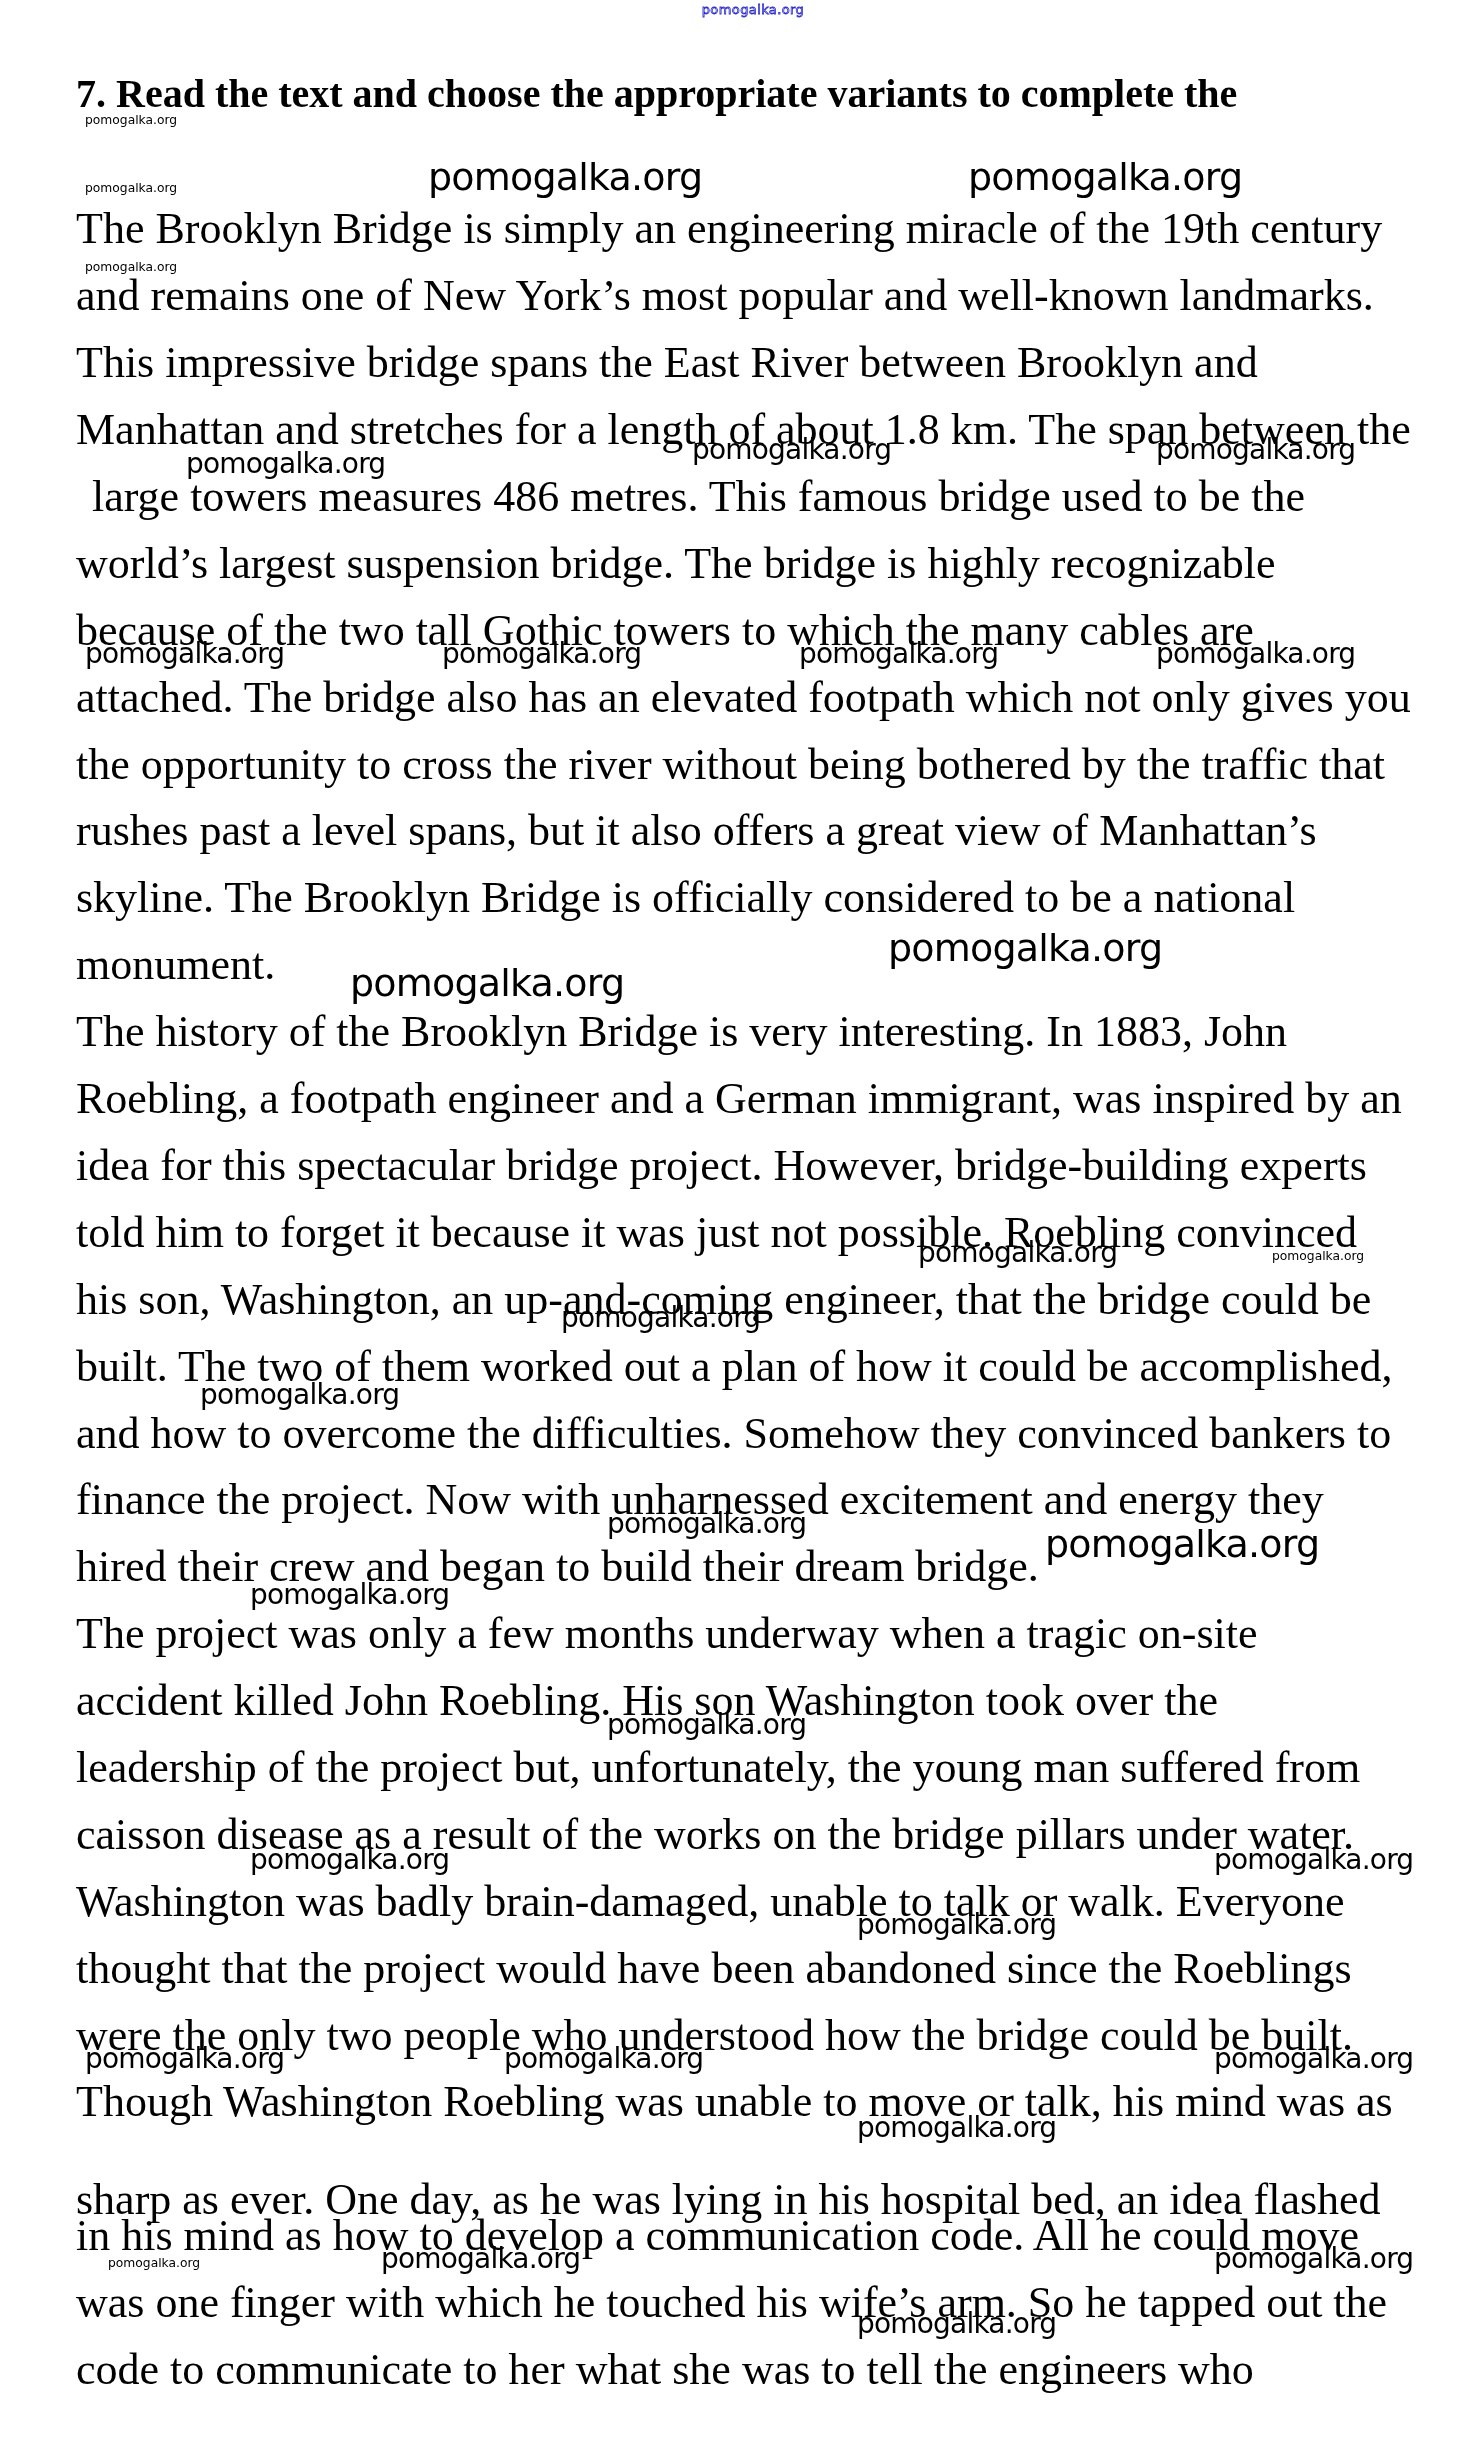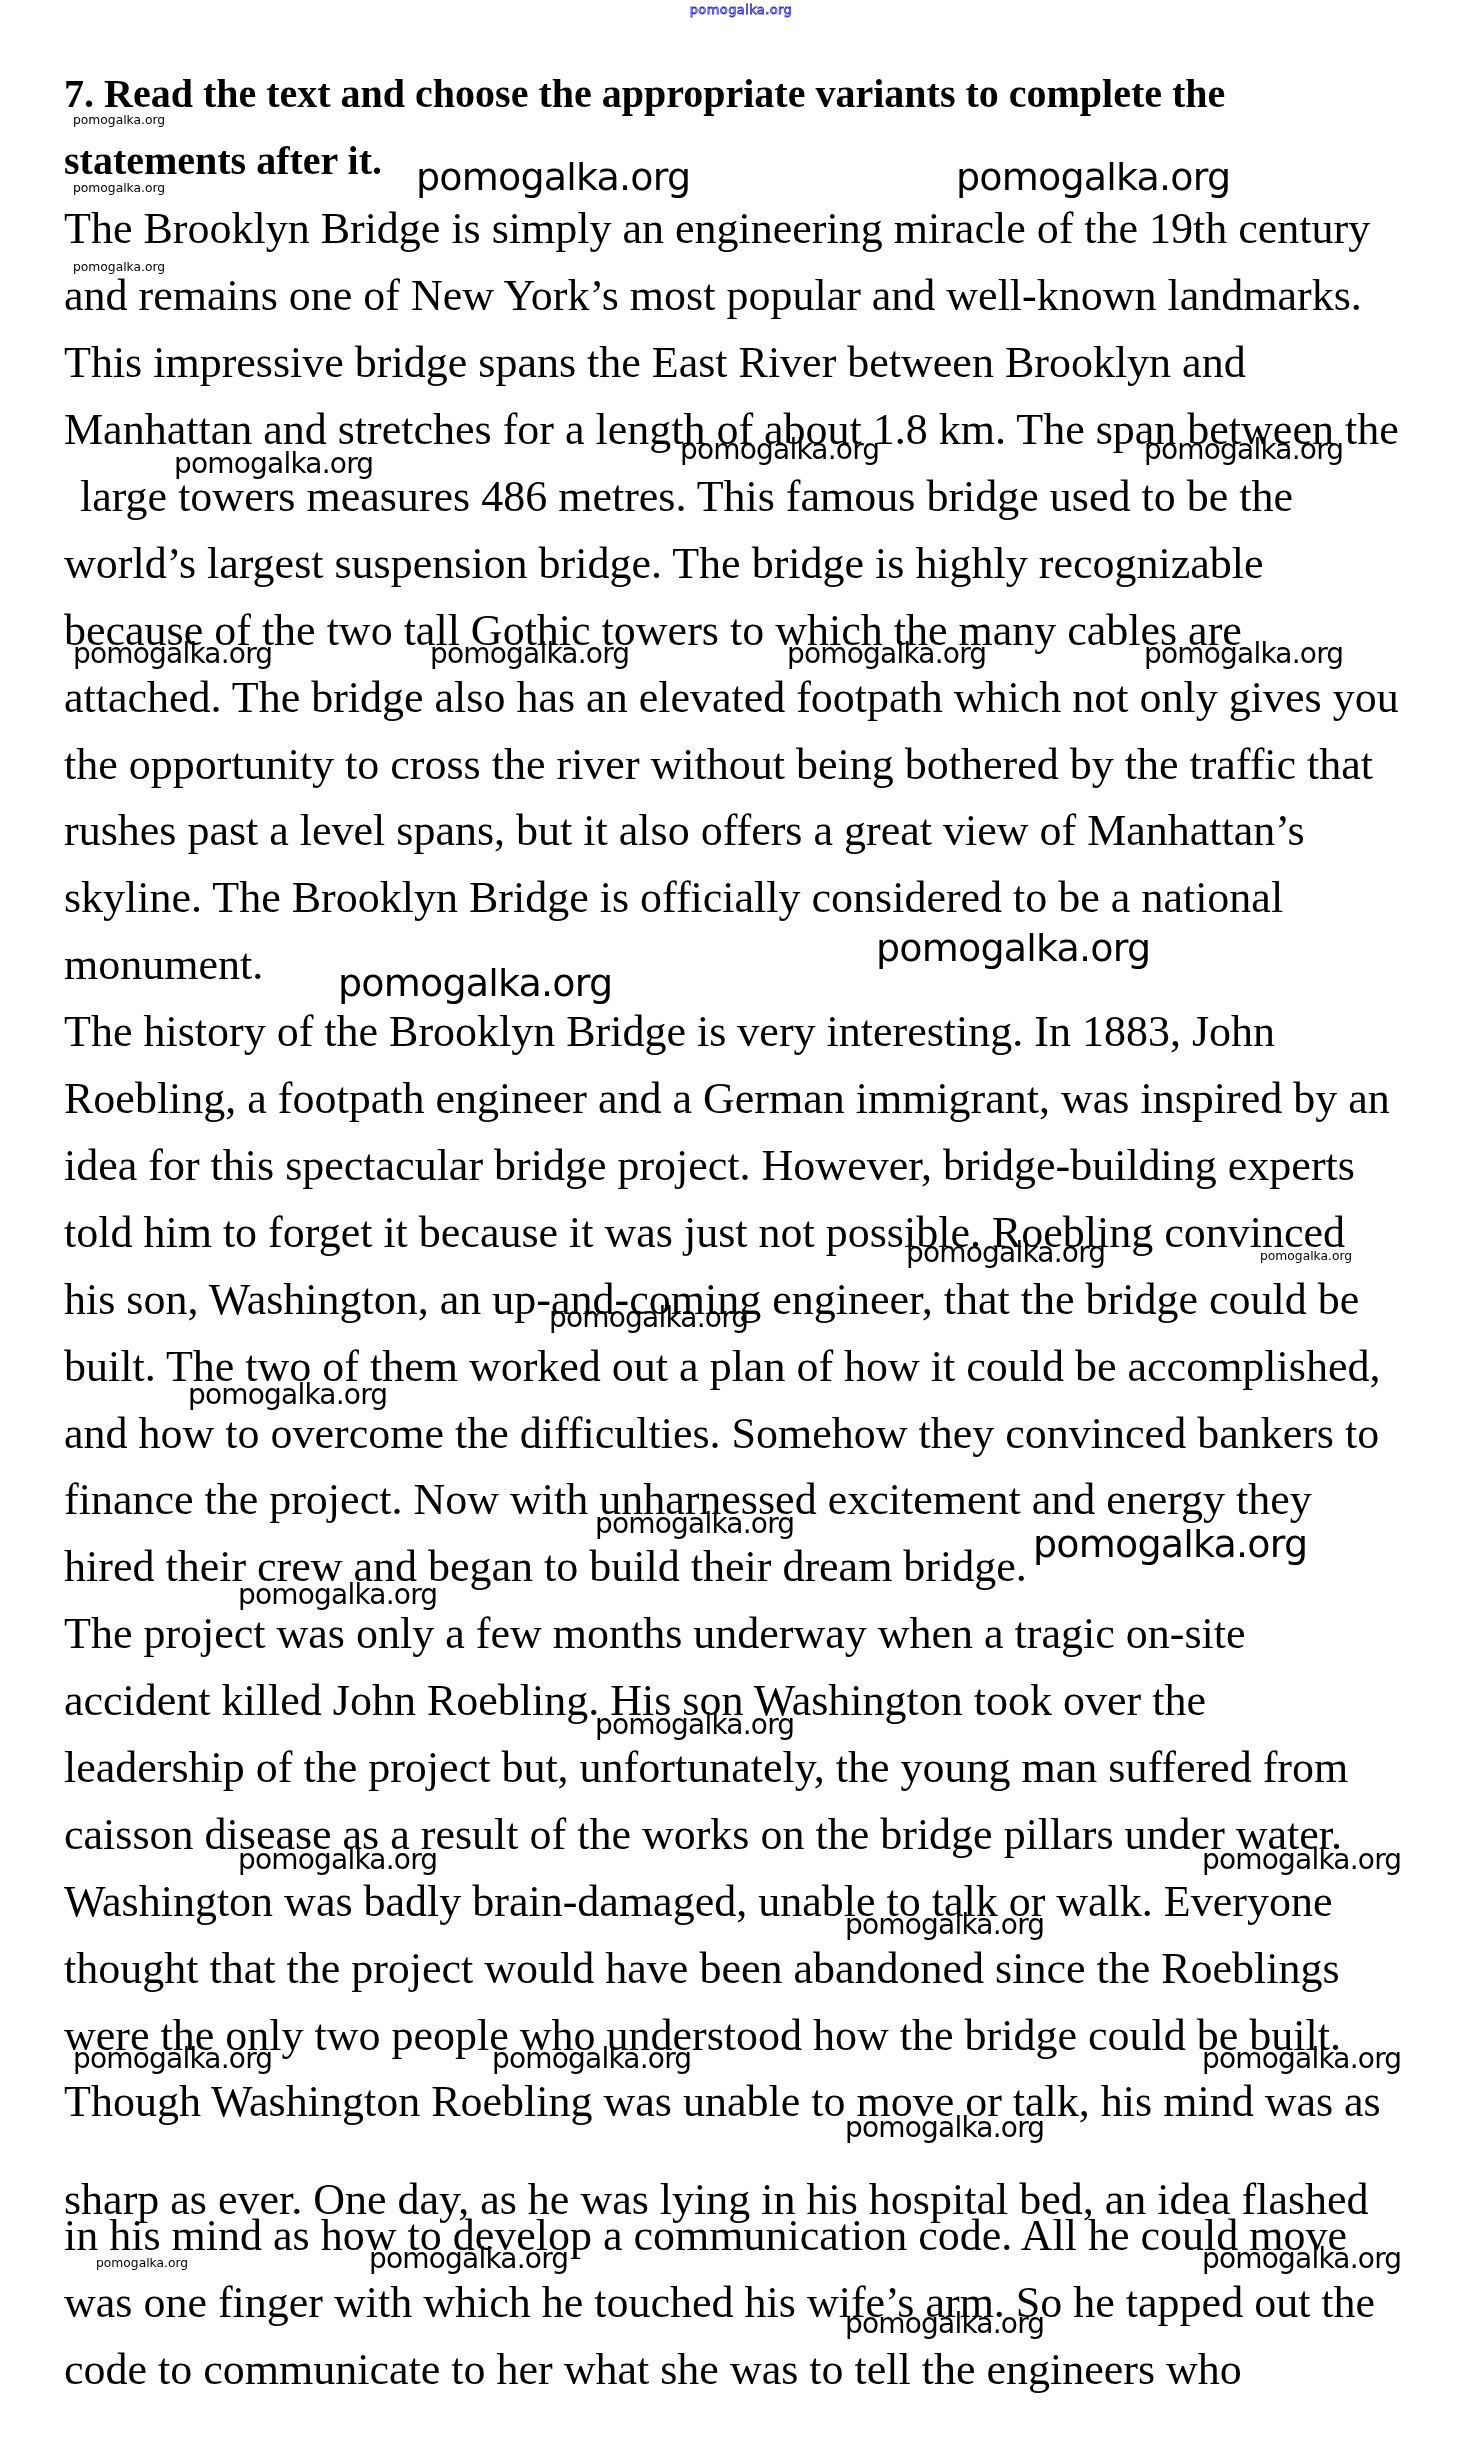--- a/index.html
+++ b/index.html
@@ -1,17 +1,17 @@
 <!DOCTYPE html>
 <html style="font-size:12.3px"><head>
 <meta charset="utf-8">
 <style>
   html, body { margin:0; padding:0; background:#ffffff; }
   body { width:1482px; height:2462px; position:relative; overflow:hidden; }
-  .page { position:absolute; left:0; top:0; width:1320px; height:2462px; }
+  .page { position:absolute; left:12px; top:0; width:1320px; height:2462px; }
   .top-mark {
     position:absolute; left:0; width:1482px; top:1.5px; text-align:center;
     font-family:"DejaVu Sans", sans-serif; font-size:13px; color:#ffffff;
     -webkit-text-stroke:0.8px #2b2bd0; letter-spacing:0.4px;
   }
   .title {
     position:absolute; left:64px; width:1382px;
     font-family:"Liberation Serif", serif; font-weight:bold; font-size:40px;
     color:#000; white-space:nowrap; line-height:1;
   }
@@ -29,21 +29,20 @@
   .wm.l { font-size:38px; }
 </style>
 </head>
 <body>
 
 <div class="page">
 
   <div class="top-mark">pomogalka.org</div>
 
   <div class="title" style="top:74px">7. Read the text and choose the appropriate variants to complete the</div>
-  <div class="title" style="top:141px">statements after it.</div>
 
   <div id="body">
       <div class="line" style="top: 207px;">The Brooklyn Bridge is simply an engineering miracle of the 19th century</div>
       <div class="line" style="top: 274px;">and remains one of New York’s most popular and well-known landmarks.</div>
       <div class="line" style="top: 341px;">This impressive bridge spans the East River between Brooklyn and</div>
       <div class="line" style="top: 408px;">Manhattan and stretches for a length of about 1.8 km. The span between the</div>
       <div class="line" style="top: 475px; margin-left: 16px;">large towers measures 486 metres. This famous bridge used to be the</div>
       <div class="line" style="top: 542px;">world’s largest suspension bridge. The bridge is highly recognizable</div>
       <div class="line" style="top: 609px;">because of the two tall Gothic towers to which the many cables are</div>
       <div class="line" style="top: 676px;">attached. The bridge also has an elevated footpath which not only gives you</div>

